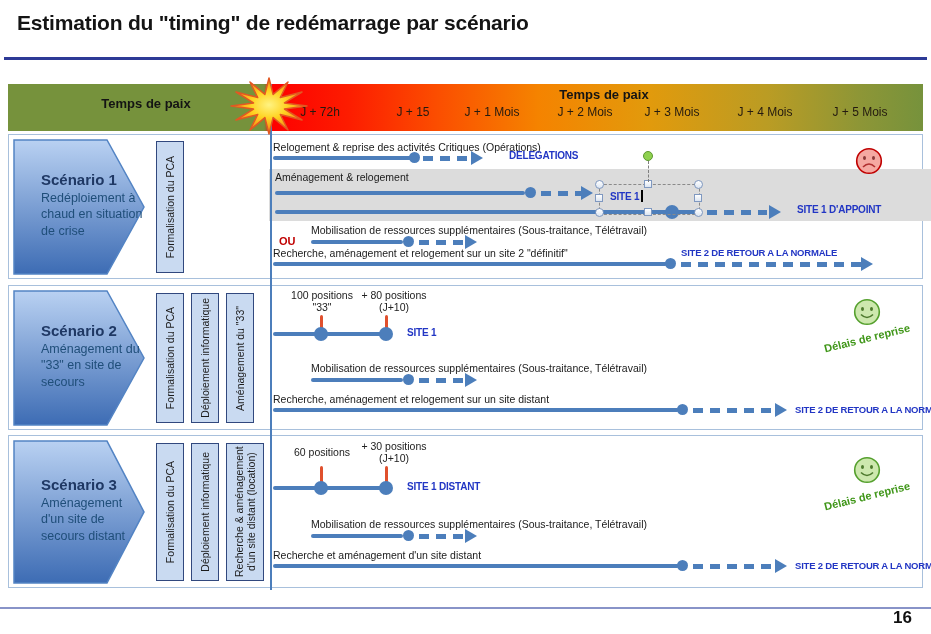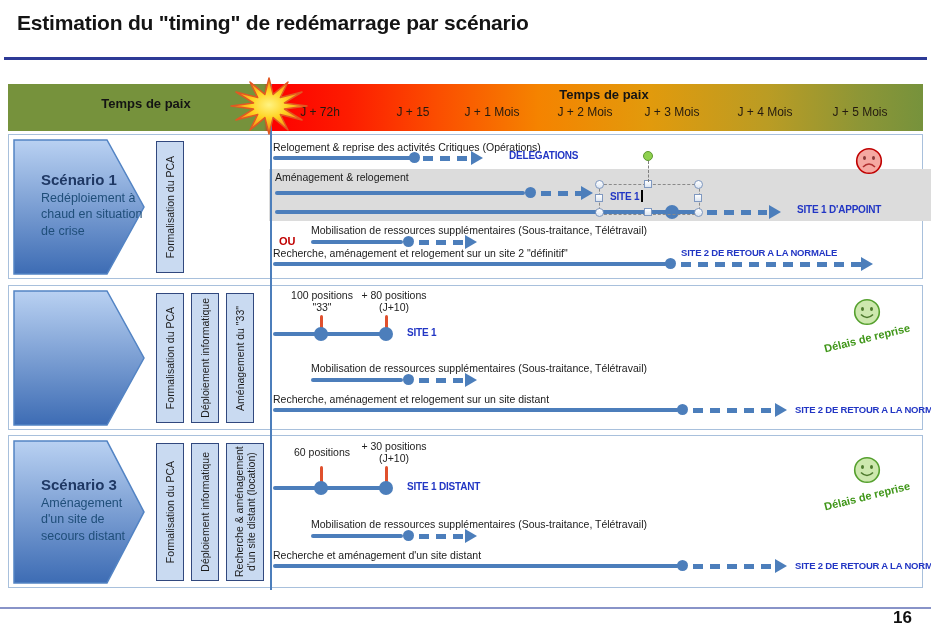--- a/index.html
+++ b/index.html
@@ -141,20 +141,24 @@
       <ellipse cx="18.5" cy="11" rx="1.5" ry="2" fill="#8B3A3A"></ellipse>
       <path d="M8 20 q6 -6 12 0" fill="none" stroke="#B03030" stroke-width="1.6"></path>
     </svg>
     <div class="mood red" style="left:814px;top:46px;">Délais de reprise</div>
   </div>
 
   <div class="row" style="top:285px;height:145px;">
     <svg class="abs" style="left:4px;top:4px;" width="132" height="136" viewBox="0 0 132 136" preserveAspectRatio="none">
       <polygon points="1,1 94,1 131,68 94,135 1,135" fill="url(#pent1)" stroke="#5384C4" stroke-width="1.5"></polygon>
     </svg>
+    <div class="pen-text" style="left:32px;top:0;height:140px;width:104px;">
+      <div class="pen-name">Scénario 2</div>
+      <div class="pen-desc">Aménagement  du "33" en site de secours</div>
+    </div>
     <div class="col" style="left:147px;top:7px;height:130px;">
       <span class="vt">Formalisation du PCA</span>
       </div>
     <div class="col" style="left:182px;top:7px;height:130px;">
       <span class="vt">Déploiement informatique</span>
       </div>
     <div class="col" style="left:217px;top:7px;height:130px;">
       <span class="vt">Aménagement du "33"</span>
       </div>
 

